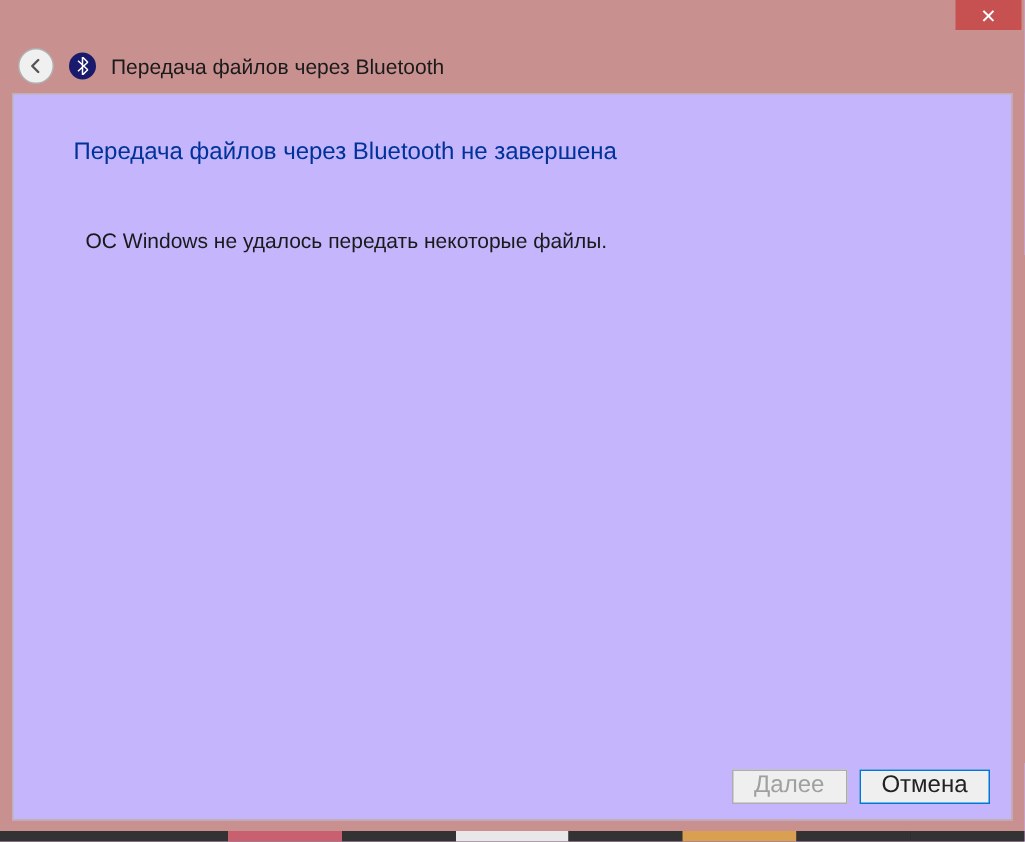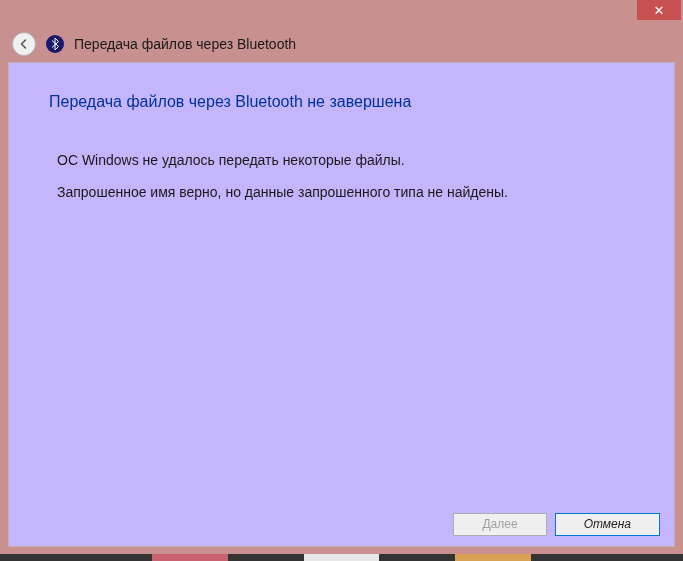--- a/index.html
+++ b/index.html
@@ -111,35 +111,34 @@
       height: 44px;
       display: flex;
       align-items: center;
       justify-content: flex-end;
       gap: 8px;
       padding-right: 14px;
     }
     .btn {
       min-width: 76px;
       height: 23px;
-      font-size: 12px;
+      font-size: 16px;
       font-family: inherit;
       background: #efefef;
       border: 1px solid #adadad;
-      padding: 0 28px;
+      padding: 0 14px;
       cursor: pointer;
       color: #222;
     }
     .btn:disabled {
       color: #a0a0a0;
       cursor: default;
     }
     .btn.primary {
       border: 1.5px solid #0078d7;
-      font-style: italic;
     }
     .taskbar-strip {
       position: absolute;
       left: 0;
       right: 0;
       bottom: 0;
       height: 7px;
       background: #222;
       display: flex;
     }
@@ -171,21 +170,20 @@
       <path d="M4 0 L4 12 L7.5 8.5 L1 2.5 M4 0 L7.5 3.5 L1 9.5" stroke="white" stroke-width="1" fill="none" stroke-linejoin="round"></path>
     </svg>
   </div>
   <div class="header-title">Передача файлов через Bluetooth</div>
 </div>
 
 <div class="content-wrap">
   <div class="content">
     <h1 class="main-heading">Передача файлов через Bluetooth не завершена</h1>
     <p class="msg">ОС Windows не удалось передать некоторые файлы.</p>
-    <p class="msg">Запрошенное имя верно, но данные запрошенного типа не найдены.</p>
   </div>
   <div class="button-bar">
     <button class="btn" disabled="">Далее</button>
     <button class="btn primary">Отмена</button>
   </div>
 </div>
 
 <div class="taskbar-strip">
   <div class="tb-dark"></div>
   <div class="tb-dark"></div>

